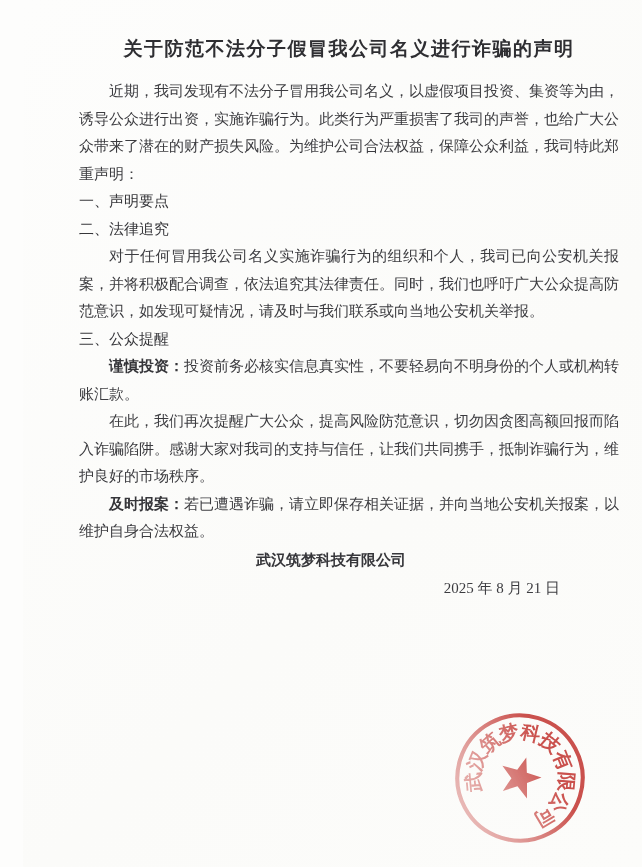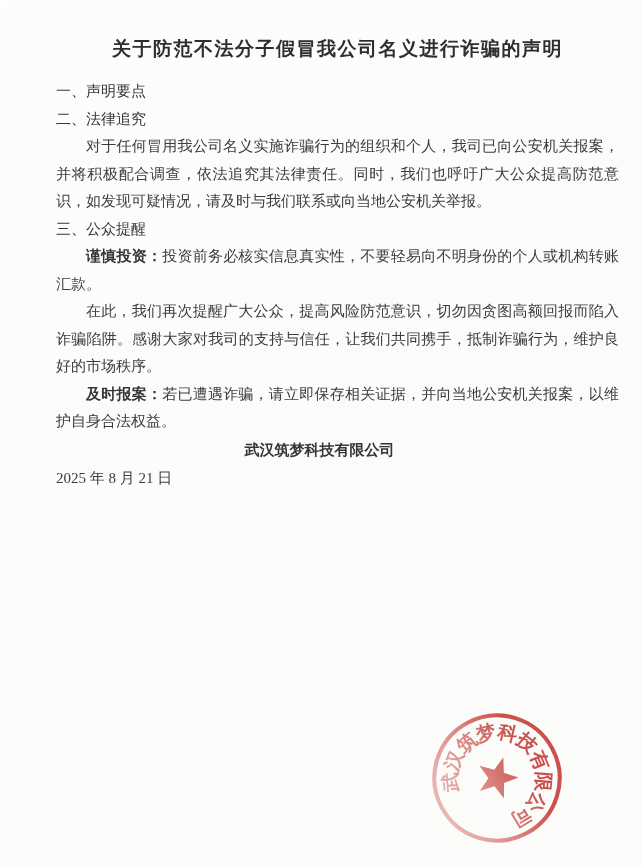--- a/index.html
+++ b/index.html
@@ -9,20 +9,21 @@
     position: relative;
     overflow: hidden;
     font-family: "Liberation Serif", serif;
     color: #3c3c40;
   }
   .page {
     position: absolute; inset: 0;
     background: linear-gradient(135deg, #fdfdfc 0%, #fbfbf9 60%, #fcfcfa 100%);
     padding: 34px 23px 0 56px;
     box-sizing: border-box;
+    margin-left: 23px;
   }
   .title {
     font-family: "Liberation Sans", sans-serif;
     font-weight: bold;
     font-size: 19px;
     letter-spacing: 1.5px;
     color: #2e2e32;
     text-align: center;
     margin: 0 0 14px 0;
     line-height: 30px;
@@ -37,21 +38,21 @@
     color: #36363a;
     text-indent: 0;
   }
   .lead { font-weight: bold; color: #36363a; }
   .sig-company {
     margin: 0; font-weight: bold; color: #36363a;
     text-align: center; padding-right: 36px;
     line-height: 28px;
   }
   .sig-date {
-    margin: 0; padding-right: 59px;
+    margin: 0; text-align: right; padding-right: 59px;
     line-height: 28px;
   }
   
   .seal {
     position: absolute;
     left: 420px; top: 701px;
     width: 154px; height: 154px;
     transform: rotate(17deg);
     opacity: 0.88;
     pointer-events: none;
@@ -72,20 +73,21 @@
 </style>
 </head>
 <body>
 
 <div class="page">
 
   <h1 class="title">关于防范不法分子假冒我公司名义进行诈骗的声明</h1>
 
   <div class="body-text">
 
+    <p class="para">近期，我司发现有不法分子冒用我公司名义，以虚假项目投资、集资等为由，诱导公众进行出资，实施诈骗行为。此类行为严重损害了我司的声誉，也给广大公众带来了潜在的财产损失风险。为维护公司合法权益，保障公众利益，我司特此郑重声明：</p>
 
     <p class="sec-heading">一、声明要点</p>
 
     <p class="sec-heading">二、法律追究</p>
     <p class="para"><span>对于任何冒用我公司名义实施诈骗行为的组织和个人，我司已向公安机关报案，并将积极配合调查，依法追究其法律责任。同时，我们也呼吁广大公众提高防范意识，如发现可疑情况，请及时与我们联系或向当地公安机关举报。</span></p>
 
     <p class="sec-heading">三、公众提醒</p>
     <p class="para"><span class="lead">谨慎投资：</span><span>投资前务必核实信息真实性，不要轻易向不明身份的个人或机构转账汇款。</span></p>
     <p class="para">在此，我们再次提醒广大公众，提高风险防范意识，切勿因贪图高额回报而陷入诈骗陷阱。感谢大家对我司的支持与信任，让我们共同携手，抵制诈骗行为，维护良好的市场秩序。</p>
 

